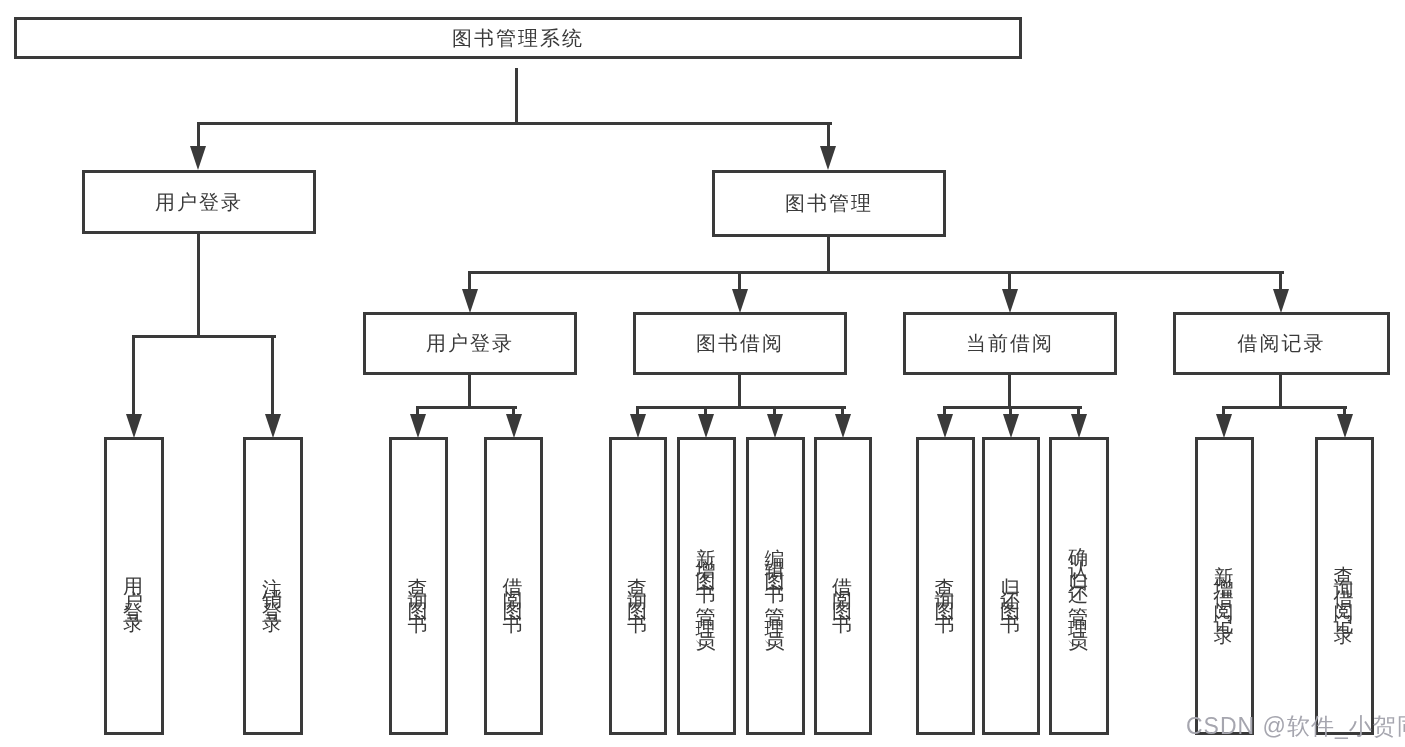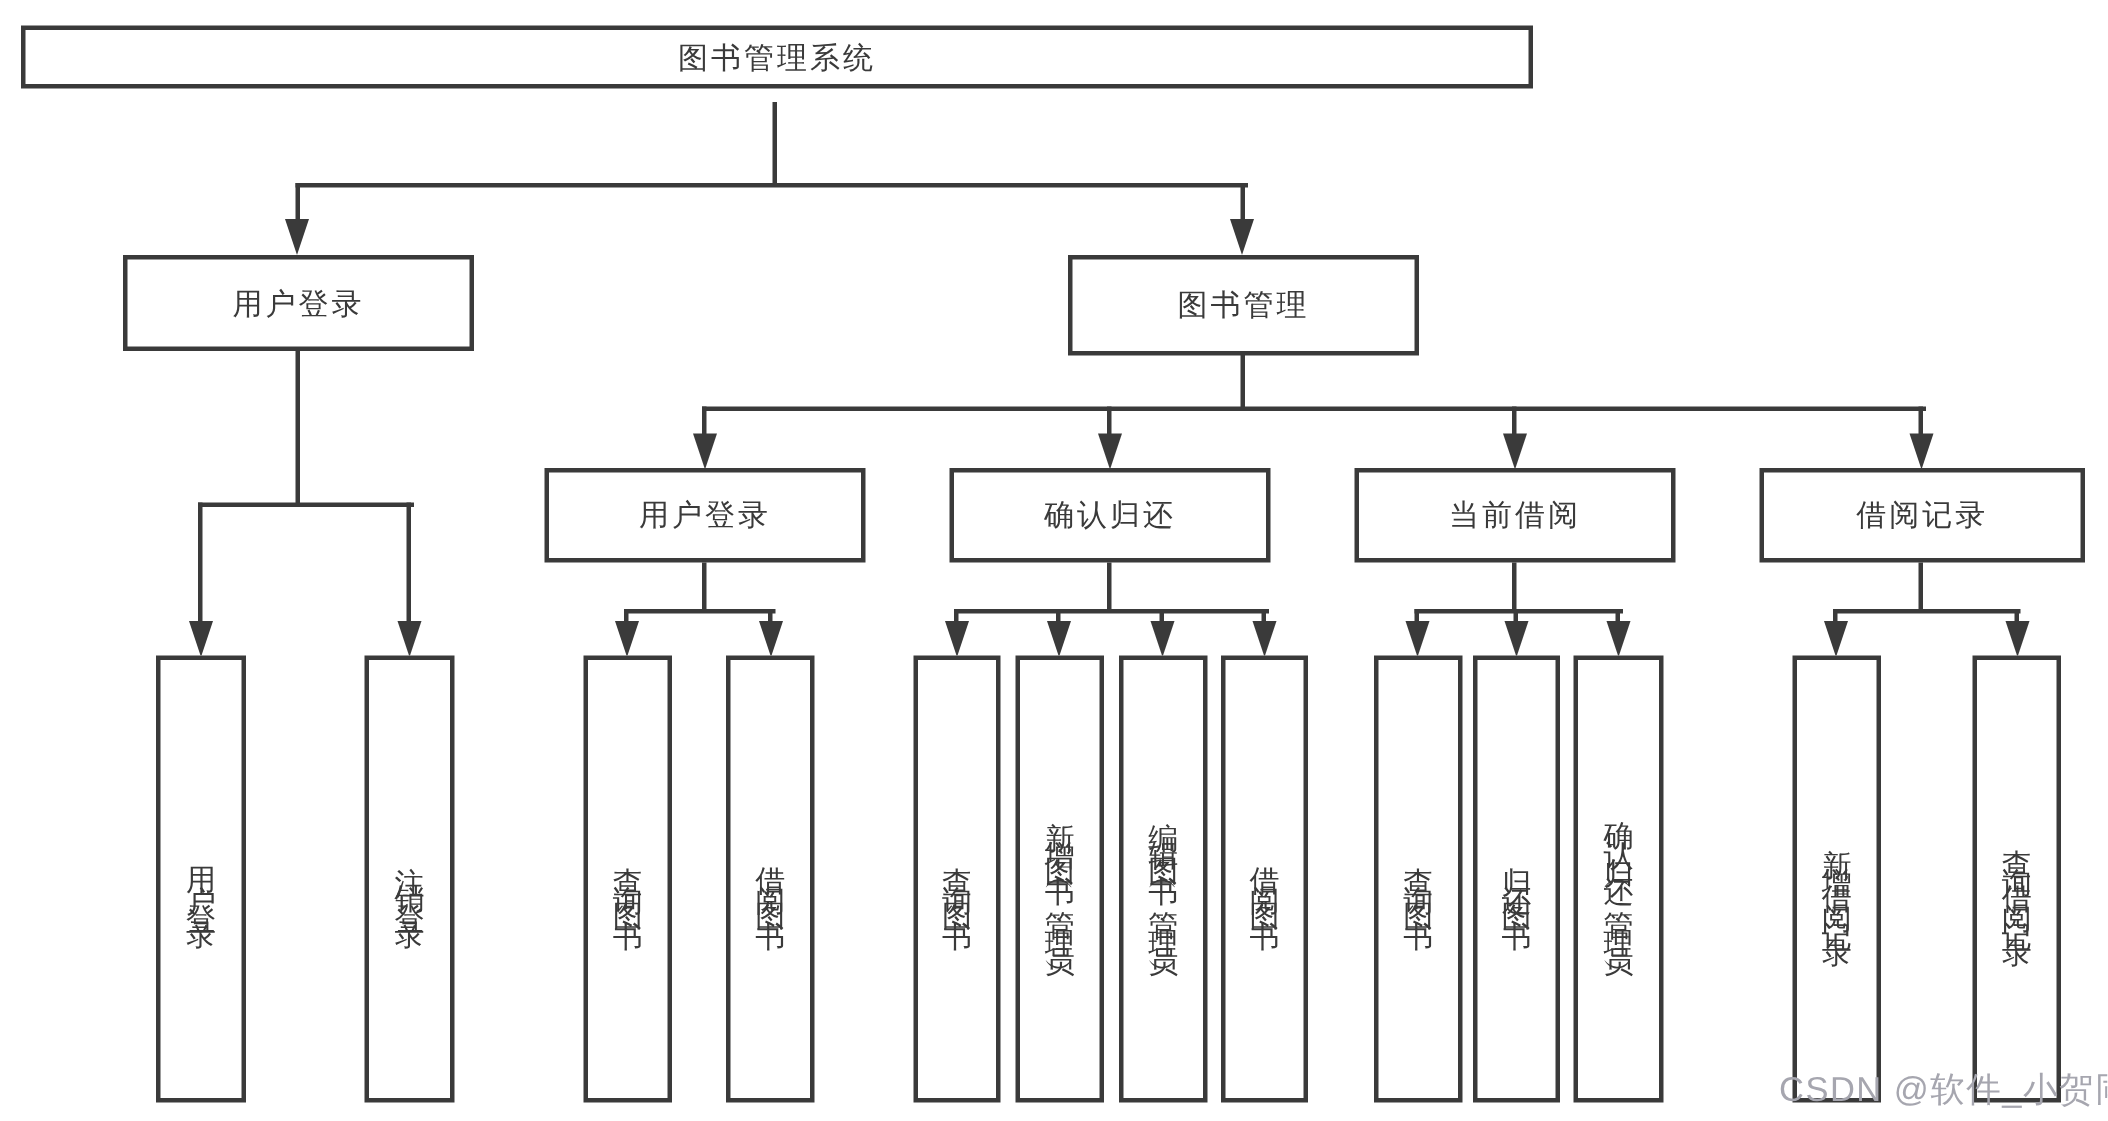--- a/index.html
+++ b/index.html
@@ -72,21 +72,21 @@
   <div class="ah" style="left:732px; top:289px;"></div>
   <div class="vl" style="left:1008px; top:271px; height:21px;"></div>
   <div class="ah" style="left:1002px; top:289px;"></div>
   <div class="vl" style="left:1279px; top:271px; height:21px;"></div>
   <div class="ah" style="left:1273px; top:289px;"></div>
 
   <div class="hbox" style="left:363px; top:312px; width:214px; height:63px;">
     <span>用户登录</span>
   </div>
   <div class="hbox" style="left:633px; top:312px; width:214px; height:63px;">
-    <span>确认归还</span>
+    <span>图书借阅</span>
   </div>
   <div class="hbox" style="left:1173px; top:312px; width:217px; height:63px;">
     <span>借阅记录</span>
   </div>
   <div class="hbox" style="left:903px; top:312px; width:214px; height:63px;">
     <span>当前借阅</span>
   </div>
 
   <div class="vl" style="left:468px; top:375px; height:33px;"></div>
   <div class="hl" style="left:416px; top:406px; width:101px;"></div>

